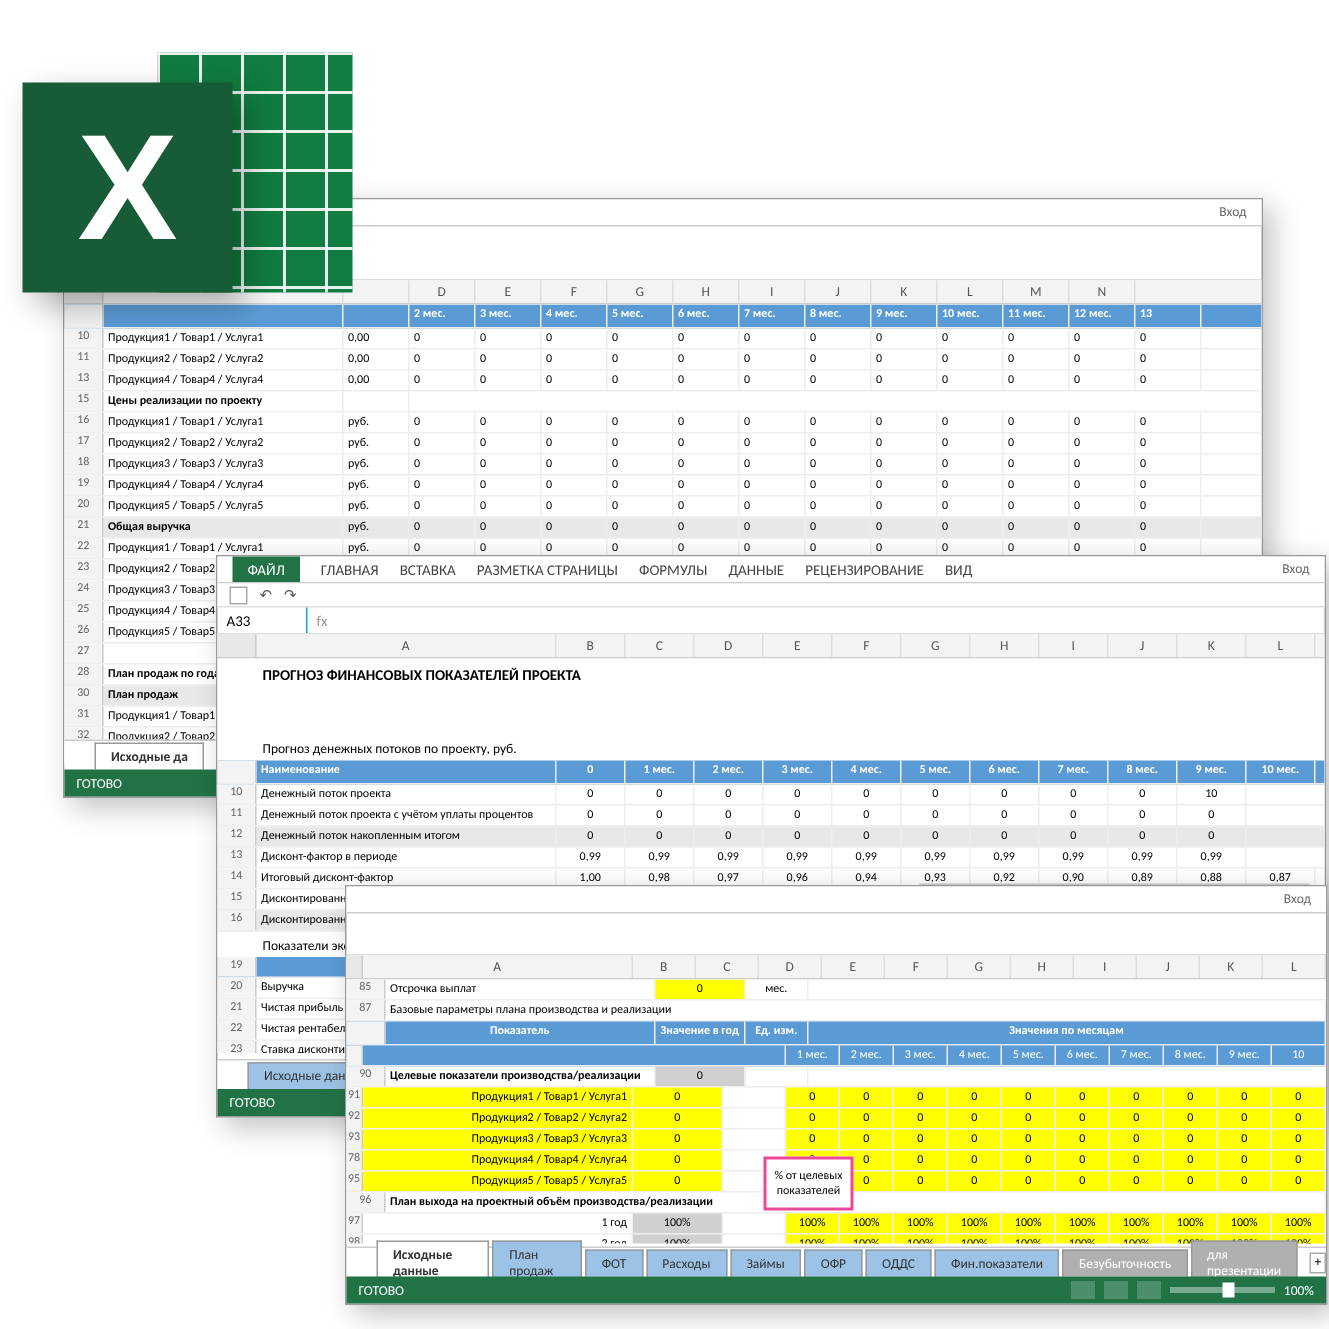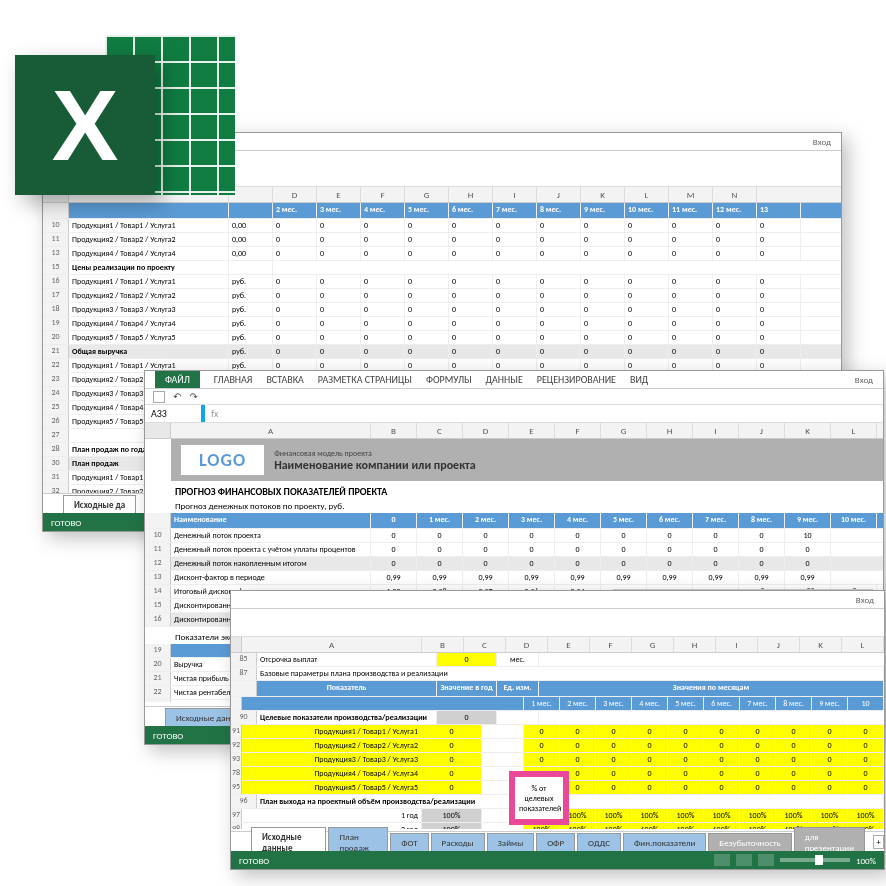--- a/index.html
+++ b/index.html
@@ -21,21 +21,21 @@
   .win2 { top: 370px; left: 144px; width: 740px; height: 375px; z-index: 2; }
   .win3 { top: 590px; left: 230px; width: 655px; height: 280px; z-index: 3; }
 
   .ribbon { background: #fff; color: #444; display:flex; gap: 14px; padding: 3px 10px; font-size: 10px; border-bottom: 1px solid #ccc; align-items: center; height: 18px; }
   .ribbon .tab { cursor: default; }
   .ribbon .tab.file { background:#217346; color:#fff; padding: 2px 10px; }
   .ribbon .right { margin-left: auto; font-size: 9px; color:#666; }
   .qat { background: #fff; border-bottom: 1px solid #ddd; padding: 2px 8px; font-size: 10px; color:#555; display:flex; gap:8px; height:16px; align-items:center; }
   .qat .icon { width:12px; height:12px; border:1px solid #aaa; display:inline-block; }
   .fbar { display:flex; border-bottom:1px solid #ddd; height:18px; font-size:10px; }
-  .fbar .namebox { width:60px; border-right:4px solid #0ea5e9; padding:2px 6px; }
+  .fbar .namebox { width:60px; border-right:1px solid #0ea5e9; padding:2px 6px; }
   .fbar .fx { padding:2px 6px; color:#999; }
 
   .colhdr { display:flex; border-bottom:1px solid #ccc; background:#f3f3f3; height:16px; font-size:9px; color:#555; }
   .colhdr .rowh { width: 26px; border-right:1px solid #ccc; background:#e8e8e8; }
   .colhdr .h { flex:0 0 44px; border-right:1px solid #ddd; text-align:center; padding-top:2px; }
 
   .sheet { height: calc(100% - 92px); overflow:hidden; position:relative; background:#fff; }
   .rows { position:absolute; inset:0; }
   .row { display:flex; height:14px; border-bottom:1px solid #eee; font-size:8px; }
   .row .rn { width:26px; background:#f3f3f3; border-right:1px solid #ccc; text-align:center; color:#666; }
@@ -58,34 +58,34 @@
   .status .slider { width:70px; height:4px; background:rgba(255,255,255,0.4); position:relative; }
   .status .slider::after { content:""; position:absolute; left:50%; top:-3px; width:8px; height:10px; background:#fff; }
 
   
   .docheader { display:flex; align-items:center; gap:10px; background:#b0b0b0; padding:6px 10px; }
   .docheader .logo { background:#fff; color:#5b9bd5; padding:4px 18px; font-size:18px; font-weight:bold; letter-spacing:1px; }
   .docheader .sub { font-size:8px; color:#444; }
   .docheader .title { font-size:12px; font-weight:bold; color:#333; }
 
   .section-title { font-weight:bold; font-size:10px; padding:4px 4px 2px; }
-  .sub-title { font-size:9px; padding:0 4px 2px; }
+  .sub-title { font-size:9px; padding:0 4px 2px;margin-top:36px; }
 
   .chartbox { position:absolute; right:10px; top:150px; width:260px; height:155px; border:1px solid #ccc; background:#fff; }
   .chartbox .ctitle { text-align:center; font-size:9px; font-weight:bold; padding:6px 4px; }
   .chartbox .axes { position:absolute; left:30px; right:10px; top:30px; bottom:20px; border-left:1px solid #999; border-bottom:1px solid #999; }
   .chartbox .ylabels { position:absolute; left:6px; top:28px; bottom:18px; display:flex; flex-direction:column; justify-content:space-between; font-size:8px; color:#555; }
   .chartbox .annot { position:absolute; left:40px; top:70px; font-size:8px; }
   .chartbox .annot .line { width:50px; height:30px; border-top:1px solid #333; transform:rotate(25deg); transform-origin:left; margin-top:6px; }
   .chartbox .annot .line::after { content:""; position:absolute; right:-4px; top:-3px; border:4px solid transparent; border-left-color:#333; }
   .row .c.yellow { background:#ffff00; }
   .row .c.grey { background:#d0d0d0; }
   .row .c.center { text-align:center; }
 
-  .merged-label { position:absolute; background:#fff; border:6px solid #ec4899; font-size:8px; padding:6px 4px; text-align:center; }
+  .merged-label { position:absolute; background:#fff; border:2px solid #ec4899; font-size:8px; padding:6px 4px; text-align:center; }
 
 </style>
 </head>
 <body>
 
 <div class="excel-logo">
   <div class="book"></div>
   <div class="square">
       <span>X</span>
     </div>
@@ -424,27 +424,20 @@
         <div class="h" style="flex: 0 0 46px;">G</div>
         <div class="h" style="flex: 0 0 46px;">H</div>
         <div class="h" style="flex: 0 0 46px;">I</div>
         <div class="h" style="flex: 0 0 46px;">J</div>
         <div class="h" style="flex: 0 0 46px;">K</div>
         <div class="h" style="flex: 0 0 46px;">L</div>
       </div>
   </div>
   <div class="sheet" style="height:calc(100% - 110px)">
     <div style="padding:0 0 0 26px">
-      <div class="docheader">
-        <div class="logo">LOGO</div>
-        <div>
-          <div class="sub">Финансовая модель проекта</div>
-          <div class="title">Наименование компании или проекта</div>
-        </div>
-      </div>
       <div class="section-title">ПРОГНОЗ ФИНАНСОВЫХ ПОКАЗАТЕЛЕЙ ПРОЕКТА</div>
       <div class="sub-title">Прогноз денежных потоков по проекту, руб.</div>
     </div>
     <div id="w2rows">
         <div class="row hdr">
           <div class="rn"></div>
           <div class="c " style="flex: 0 0 200px;">Наименование</div>
           <div class="c " style="flex: 0 0 46px; text-align: center;">0</div>
           <div class="c " style="flex: 0 0 46px; text-align: center;">1 мес.</div>
           <div class="c " style="flex: 0 0 46px; text-align: center;">2 мес.</div>

